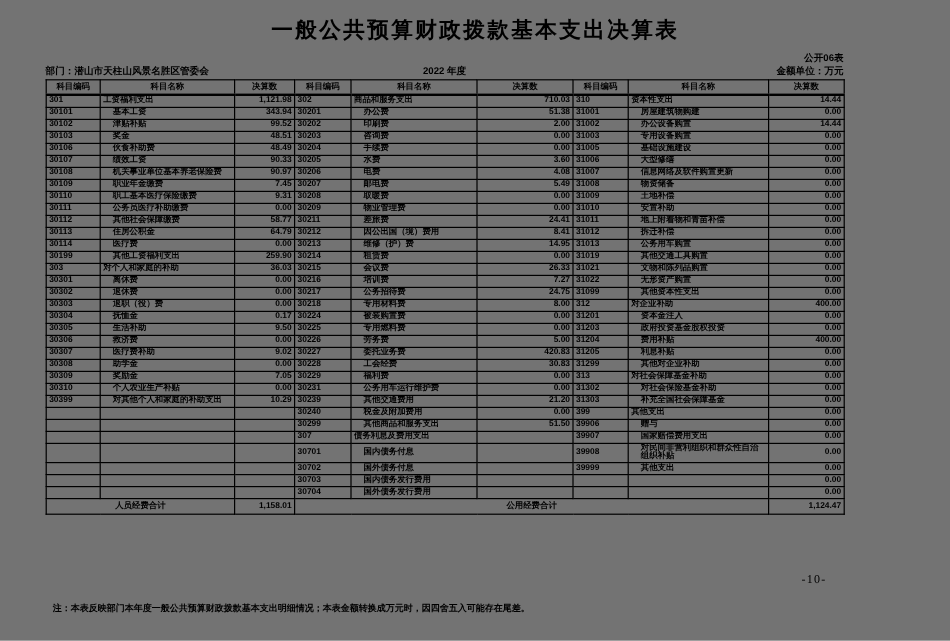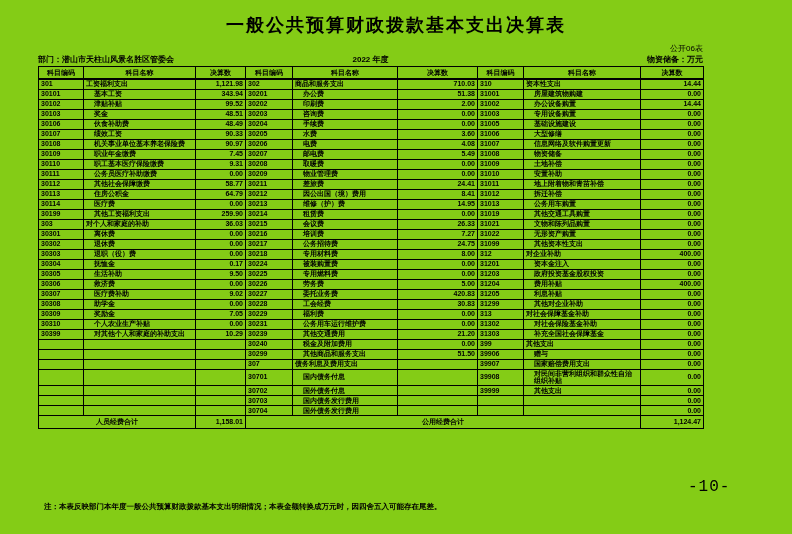--- a/index.html
+++ b/index.html
@@ -1,52 +1,52 @@
 <!DOCTYPE html>
 <html><head>
 <meta charset="utf-8">
 <style>
   html,body{margin:0;padding:0;background:#e8e8e8;}
-  .page{position:relative;width:792px;height:534px;background:#84cc16;overflow:hidden;
+  .page{position:relative;width:792px;height:534px;background:#737373;overflow:hidden;
         font-family:"Liberation Sans",sans-serif;color:#000;}
   .title{position:absolute;top:13px;left:0;width:100%;text-align:center;
          font-size:18px;font-weight:bold;letter-spacing:2px;}
   .table-label{position:absolute;top:43px;left:38px;width:665px;text-align:right;
-               font-size:8px;font-weight:normal;}
+               font-size:8px;font-weight:bold;}
   .meta{position:absolute;top:54px;left:38px;width:665px;display:flex;
         justify-content:space-between;align-items:flex-end;font-size:8px;font-weight:bold;}
   .meta .m-dept{width:40%;text-align:left;}
   .meta .m-year{width:20%;text-align:center;}
   .meta .m-unit{width:40%;text-align:right;}
   table.budget{position:absolute;top:66px;left:38px;width:665px;border-collapse:collapse;
         table-layout:fixed;font-size:7px;font-weight:bold;}
   table.budget th,table.budget td{border:1px solid #000;padding:0 2px;line-height:1.1;
         overflow:hidden;vertical-align:middle;}
   table.budget th{height:11px;text-align:center;border-bottom-width:2px;}
   tr.data-row{height:10px;}
   td.c-code{text-align:left;}
   td.c-name{text-align:left;}
   td.c-name.indent{padding-left:10px;}
   td.c-value{text-align:right;}
   tr.totals-row{height:13px;}
   tr.totals-row td.t-label{text-align:center;}
   .note{position:absolute;top:464px;left:44px;width:700px;font-size:7.5px;font-weight:bold;margin-top:38px;}
-  .page-num{position:absolute;top:478px;left:668px;font-size:16px;
-            font-family:Liberation Mono, monospace;letter-spacing:1px;margin-left:20px;}
+  .page-num{position:absolute;top:478px;left:668px;font-size:10px;
+            font-family:Liberation Serif, serif;letter-spacing:1px;}
 </style>
 </head>
 <body>
 
 <div class="page">
   <div class="title">一般公共预算财政拨款基本支出决算表</div>
   <div class="table-label">公开06表</div>
   <div class="meta">
     <span class="m-dept">部门：潜山市天柱山风景名胜区管委会</span>
     <span class="m-year">2022 年度</span>
-    <span class="m-unit">物资储备：万元</span>
+    <span class="m-unit">金额单位：万元</span>
   </div>
 
   <table class="budget">
     <colgroup>
       <col style="width:45px">
         <col style="width:112px">
         <col style="width:50px">
       <col style="width:47px">
         <col style="width:105px">
         <col style="width:80px">

